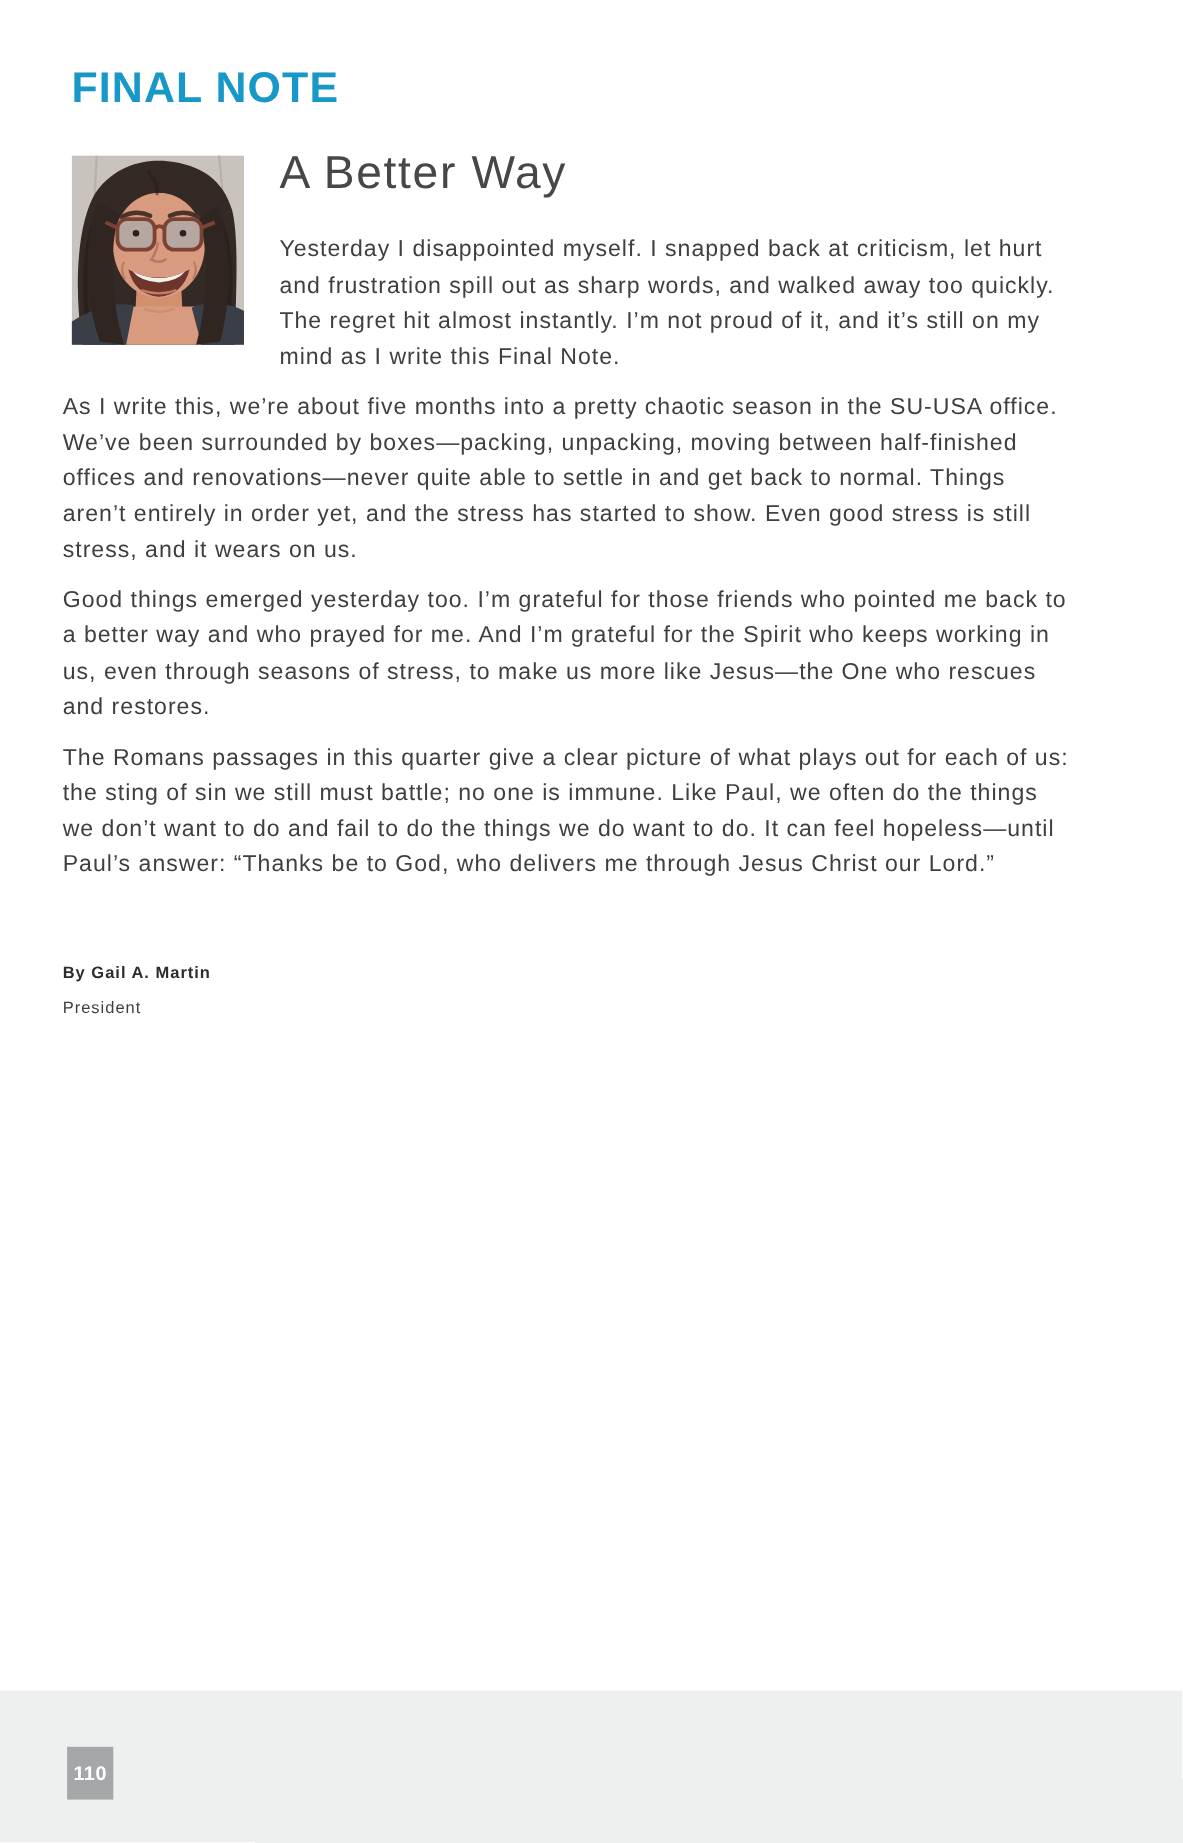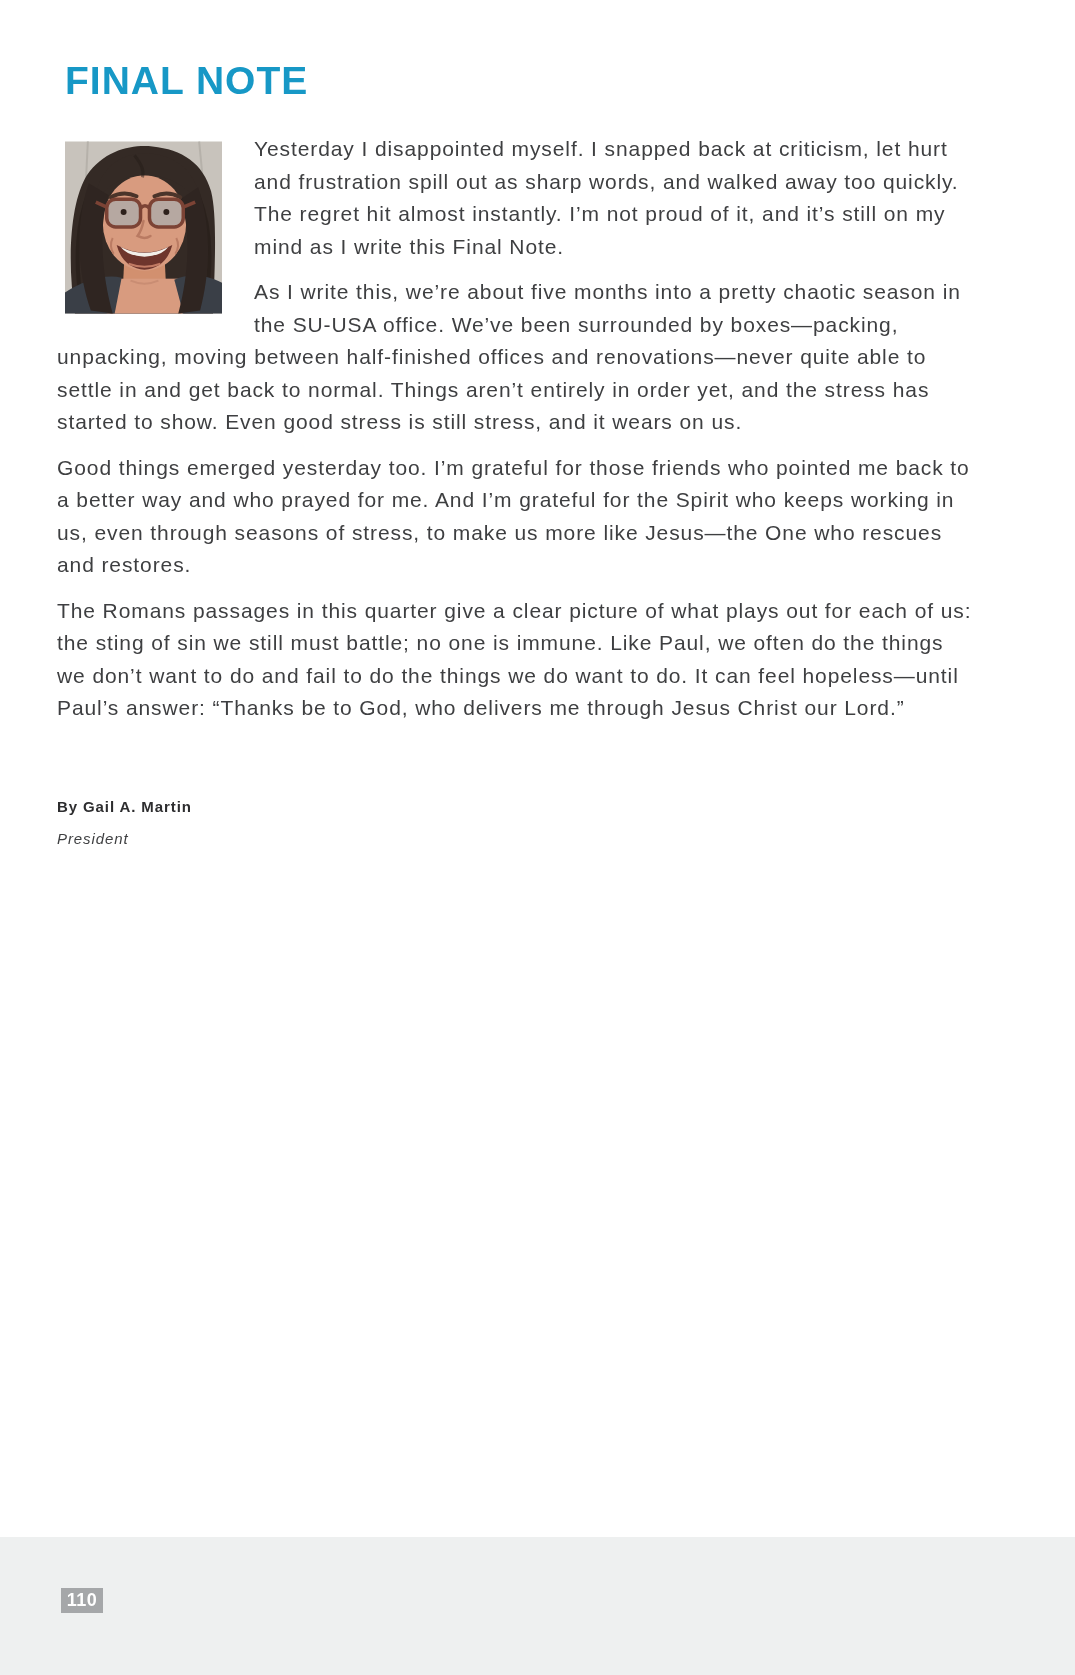--- a/index.html
+++ b/index.html
@@ -57,33 +57,33 @@
     color:var(--body);
   }
   .byline{
     margin-top:66px;
     font-size:15px;
     line-height:32.5px;
     letter-spacing:0.9px;
     color:var(--body);
   }
   .byline-name{font-weight:700;color:var(--byline);}
-  .byline-role{font-style:italic;}
+  .byline-role{}
   .footer-band{
     position:absolute;
     left:0;right:0;bottom:0;
     height:138px;
     background:var(--band);
   }
   .page-number{
     position:absolute;
     left:61px;
     top:51px;
     width:42px;
-    height:25px;
+    height:48px;
     background:var(--pagebox);
     color:#ffffff;
     font-size:18px;
     font-weight:700;
     letter-spacing:0.5px;
     display:flex;
     align-items:center;
     justify-content:center;
   }
 </style>
@@ -142,20 +142,21 @@
         <path d="M112,97 Q116,105 111,113" stroke="#bb7c64" stroke-width="2" fill="none"></path>
 
         <path d="M52,104 Q80,119 108,104 Q102,127 80,129 Q58,127 52,104 Z" fill="#6e352c"></path>
         <path d="M56,106 Q80,118 104,106 Q97,115 80,116 Q63,115 56,106 Z" fill="#f3efe9"></path>
         <path d="M64,123 Q80,129 96,123" stroke="#c27b64" stroke-width="2" fill="none"></path>
 
         <path d="M66,140 Q80,146 94,140" stroke="#c58a70" stroke-width="2" fill="none" opacity="0.8"></path>
       </svg>
     </figure>
 
+    <h1 class="title">A Better Way</h1>
 
     <p>Yesterday I disappointed myself. I snapped back at criticism, let hurt and frustration spill out as sharp words, and walked away too quickly. The regret hit almost instantly. I’m not proud of it, and it’s still on my mind as I write this Final Note.</p>
     <p>As I write this, we’re about five months into a pretty chaotic season in the SU-USA office. We’ve been surrounded by boxes—packing, unpacking, moving between half-finished offices and renovations—never quite able to settle in and get back to normal. Things aren’t entirely in order yet, and the stress has started to show. Even good stress is still stress, and it wears on us.</p>
     <p>Good things emerged yesterday too. I’m grateful for those friends who pointed me back to a better way and who prayed for me. And I’m grateful for the Spirit who keeps working in us, even through seasons of stress, to make us more like Jesus—the One who rescues and restores.</p>
     <p>The Romans passages in this quarter give a clear picture of what plays out for each of us: the sting of sin we still must battle; no one is immune. Like Paul, we often do the things we don’t want to do and fail to do the things we do want to do. It can feel hopeless—until Paul’s answer: “Thanks be to God, who delivers me through Jesus Christ our Lord.”</p>
 
     <div class="byline">
       <div class="byline-name">By Gail A. Martin</div>
       <div class="byline-role">President</div>
     </div>

